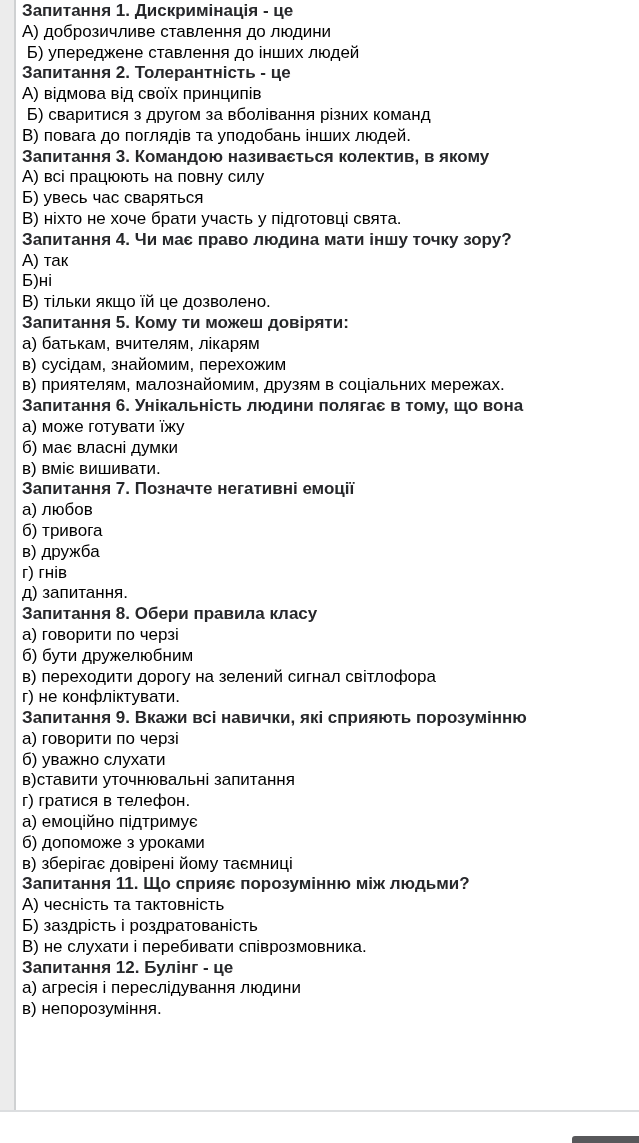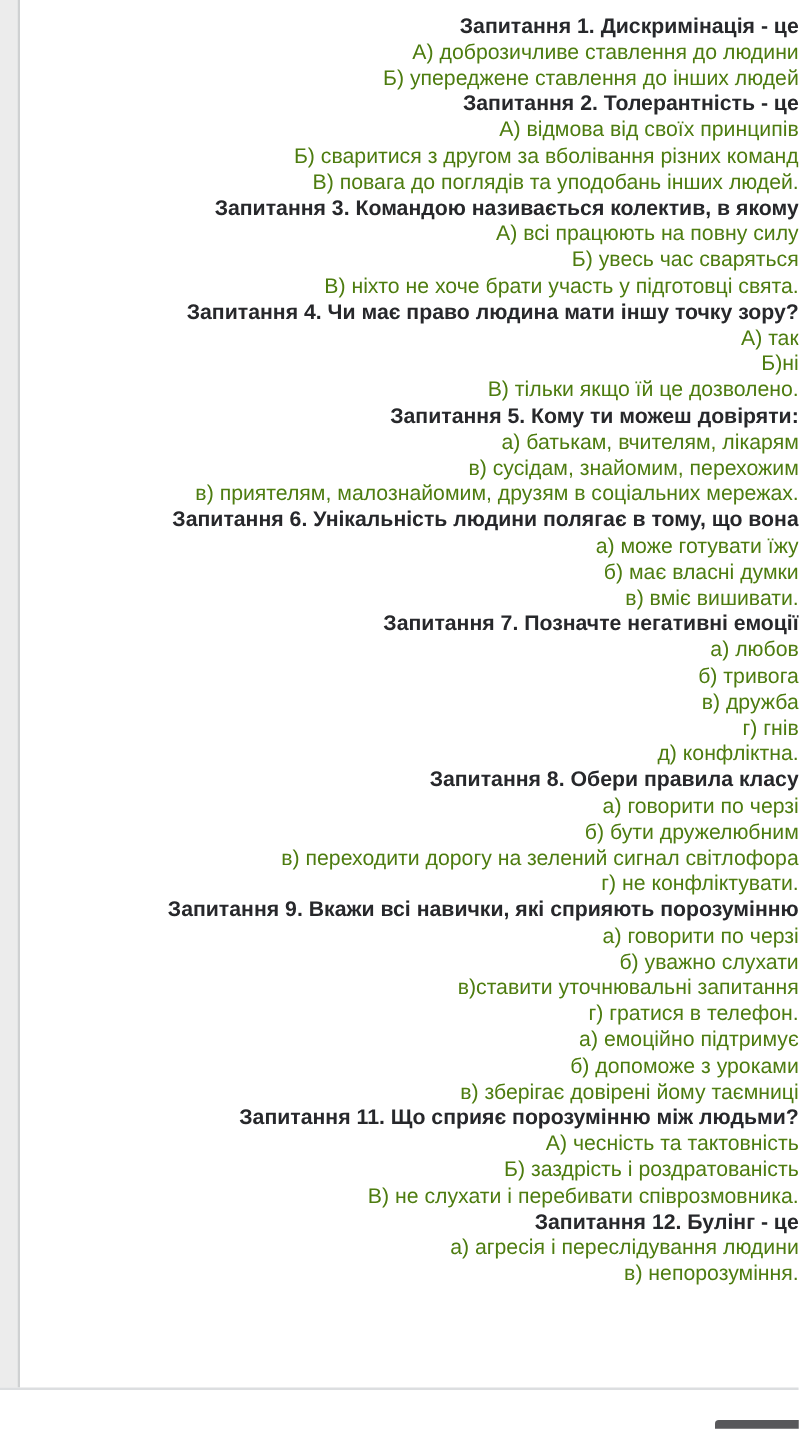--- a/index.html
+++ b/index.html
@@ -40,35 +40,34 @@
   }
   .card-bottom-border {
     position: absolute;
     left: 0;
     top: 1110px;
     width: 639px;
     height: 2px;
     background: #dcdee0;
   }
   .question-list {
-    padding: 11px 0 0 6px;
-    text-align: right;
+    padding: 1px 0 0 6px;
   }
   .q-title {
     font-size: 17px;
     line-height: 20.8px;
     font-weight: bold;
     color: #27282b;
     white-space: pre;
   }
   .q-option {
     font-size: 17px;
     line-height: 20.8px;
     font-weight: normal;
-    color: #4d7c0f;
+    color: #000000;
     white-space: pre;
   }
   
   .partial-button {
     position: absolute;
     left: 572px;
     top: 1136px;
     width: 90px;
     height: 24px;
     background: #58585b;
@@ -103,21 +102,21 @@
         <div class="q-option">в) приятелям, малознайомим, друзям в соціальних мережах.</div>
         <div class="q-title">Запитання 6. Унікальність людини полягає в тому, що вона</div>
         <div class="q-option">а) може готувати їжу</div>
         <div class="q-option">б) має власні думки</div>
         <div class="q-option">в) вміє вишивати.</div>
         <div class="q-title">Запитання 7. Позначте негативні емоції</div>
         <div class="q-option">а) любов</div>
         <div class="q-option">б) тривога</div>
         <div class="q-option">в) дружба</div>
         <div class="q-option">г) гнів</div>
-        <div class="q-option">д) конфліктна.</div>
+        <div class="q-option">д) запитання.</div>
         <div class="q-title">Запитання 8. Обери правила класу</div>
         <div class="q-option">а) говорити по черзі</div>
         <div class="q-option">б) бути дружелюбним</div>
         <div class="q-option">в) переходити дорогу на зелений сигнал світлофора</div>
         <div class="q-option">г) не конфліктувати.</div>
         <div class="q-title">Запитання 9. Вкажи всі навички, які сприяють порозумінню</div>
         <div class="q-option">а) говорити по черзі</div>
         <div class="q-option">б) уважно слухати</div>
         <div class="q-option">в)ставити уточнювальні запитання</div>
         <div class="q-option">г) гратися в телефон.</div>

